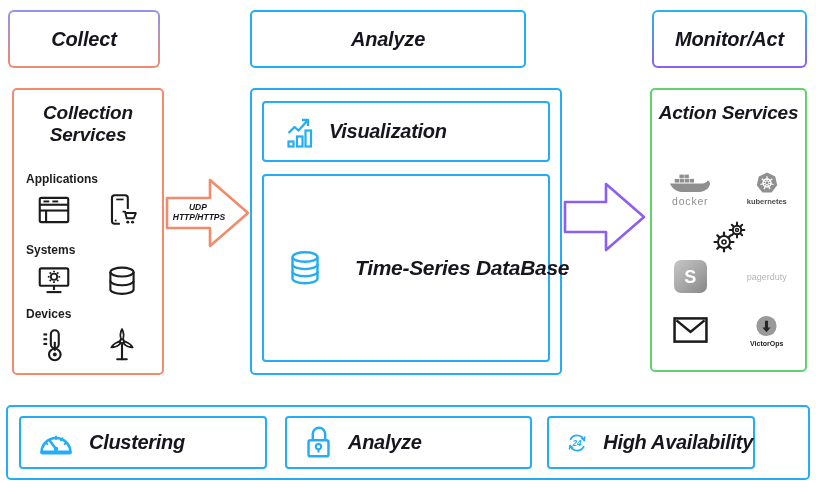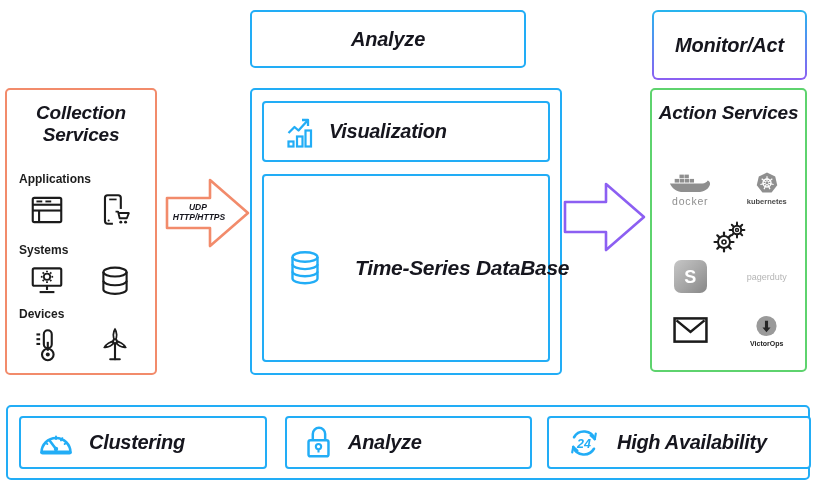--- a/index.html
+++ b/index.html
@@ -45,32 +45,37 @@
         display:flex;align-items:center;gap:13px;padding-left:15px;box-sizing:border-box;}
   
   .flow-arrow{position:absolute;}
   svg{display:block;}
 </style>
 </head>
 <body>
 
 <div class="stage">
 
+  <div class="gradbox" style="left:8px;top:10px;width:152px;height:58px;background:linear-gradient(180deg,#9193EA,#F28B6B);">
+    <div class="inner">
+        <span class="hdr-label">Collect</span>
+      </div>
+  </div>
 
   <div class="solidhdr" style="left:250px;top:10px;width:276px;height:58px;">
     <span class="hdr-label">Analyze</span>
   </div>
 
-  <div class="gradbox" style="left:652px;top:10px;width:155px;height:70px;background:linear-gradient(180deg,#27B5EE,#8C5FF2);">
+  <div class="gradbox" style="left:652px;top:10px;width:155px;height:58px;background:linear-gradient(180deg,#27B5EE,#8C5FF2);">
     <div class="inner">
         <span class="hdr-label">Monitor/Act</span>
       </div>
   </div>
 
-  <div class="panel" style="left:5px;top:88px;width:152px;height:287px;border-color:#F28B6B;">
+  <div class="panel" style="left:12px;top:88px;width:152px;height:287px;border-color:#F28B6B;">
     <div class="panel-title">Collection Services</div>
 
     <div class="cs cs1">
       <div class="cs-label">Applications</div>
       <div class="cs-icons">
         <svg width="38" height="38" viewBox="0 0 36 36">
           <g fill="none" stroke="#1b1b1b" stroke-width="2">
             <rect x="4.5" y="6.5" width="27" height="23" rx="1.5"></rect>
             <line x1="4.5" y1="13" x2="31.5" y2="13"></line>
             <line x1="4.5" y1="18.5" x2="31.5" y2="18.5"></line>
@@ -318,21 +323,21 @@
           <rect x="6.5" y="17" width="21" height="17" rx="2"></rect>
         </g>
         <g fill="none" stroke="#22ADF6" stroke-width="2.2">
           <circle cx="17" cy="23.8" r="2.8"></circle>
           <line x1="17" y1="26.6" x2="17" y2="30"></line>
         </g>
       </svg>
       <span class="big-label">Analyze</span>
     </div>
 
-    <div class="plat" style="left:539px;width:264px;">
+    <div class="plat" style="left:539px;width:208px;">
       <svg width="40" height="40" viewBox="0 0 40 40">
         <g fill="none" stroke="#22ADF6" stroke-width="2.6" stroke-linecap="round">
           <path d="M10.04,14.25 A11.5,11.5 0 0 1 30.8,16.07"></path>
           <path d="M29.96,25.75 A11.5,11.5 0 0 1 9.2,23.93"></path>
           <path d="M30.8,16.07 l0.97,-5.4 M30.8,16.07 l-4.2,-3.54" stroke-width="2.2"></path>
           <path d="M9.2,23.93 l-0.97,5.4 M9.2,23.93 l4.2,3.54" stroke-width="2.2"></path>
         </g>
         <text x="20" y="24.5" text-anchor="middle" font-family="Liberation Sans, sans-serif" font-size="12.5" font-weight="bold" font-style="italic" fill="#22ADF6">24</text>
       </svg>
       <span class="big-label">High Availability</span>

